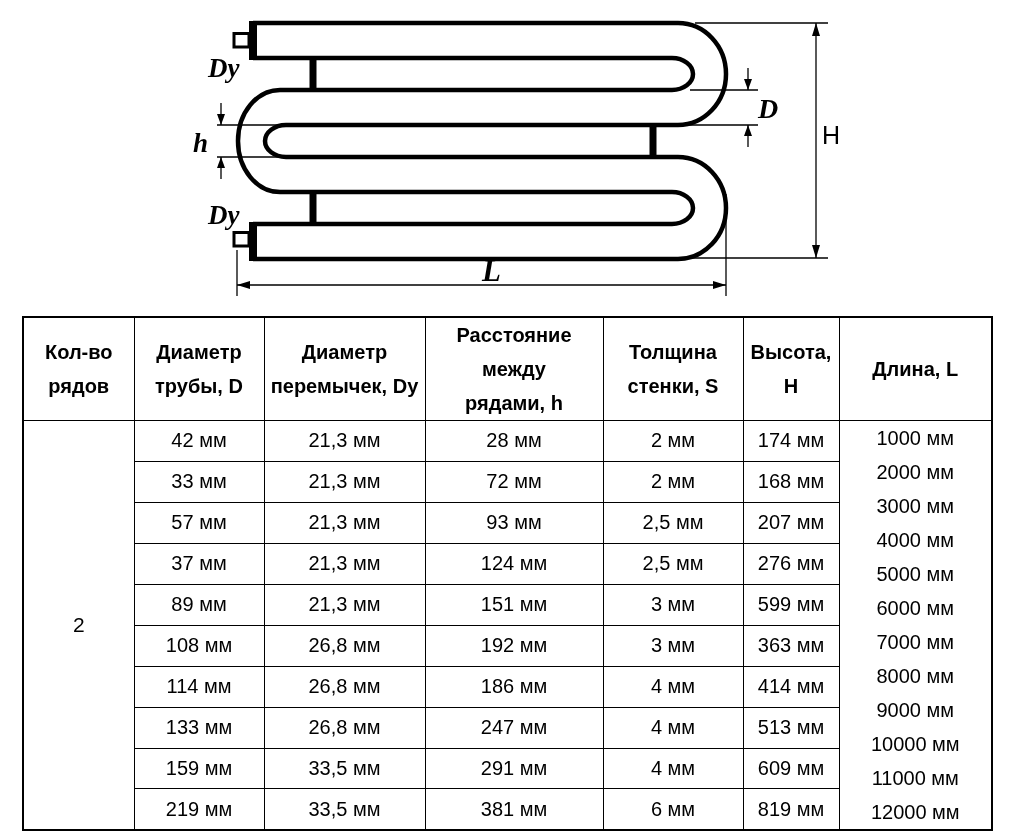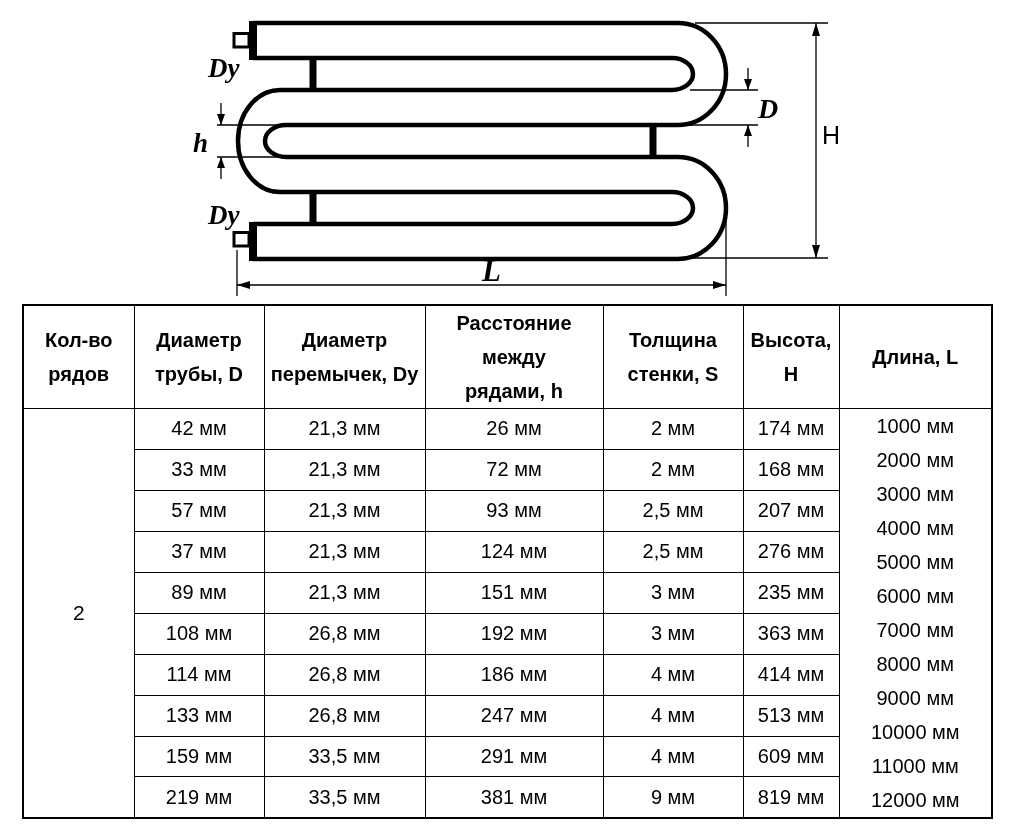--- a/index.html
+++ b/index.html
@@ -7,21 +7,21 @@
     position:relative; width:1012px; height:837px; background:#ffffff;
     font-family:"Liberation Sans", sans-serif; color:#000;
     overflow:hidden;
   }
   .diagram-svg { position:absolute; left:0; top:0; }
 
   .dim-label { font-family:"Liberation Serif", serif; font-style:italic; font-weight:bold; }
   .sans-label { font-family:"Liberation Sans", sans-serif; font-weight:400; }
 
   table.spec-table {
-    position:absolute; left:22px; top:304px;
+    position:absolute; left:22px; top:316px;
     border-collapse:collapse; table-layout:fixed;
     background:#fff;
     border:2.5px solid #000;
   }
   .spec-table th, .spec-table td {
     border:1.5px solid #000;
     text-align:center; vertical-align:middle;
     padding:0;
     font-size:20px;
     overflow:hidden;
@@ -127,21 +127,21 @@
 стенки, S</th>
         <th>Высота, H</th>
         <th>Длина, L</th>
       </tr>
     </thead>
     <tbody>
       <tr>
         <td class="rowcount-cell" rowspan="10">2</td>
         <td>42 мм</td>
         <td>21,3 мм</td>
-        <td>26 мм</td>
+        <td>28 мм</td>
         <td>2 мм</td>
         <td>174 мм</td>
         <td class="lengths-cell" rowspan="10">1000 мм
 2000 мм
 3000 мм
 4000 мм
 5000 мм
 6000 мм
 7000 мм
 8000 мм
@@ -169,21 +169,21 @@
         <td>21,3 мм</td>
         <td>124 мм</td>
         <td>2,5 мм</td>
         <td>276 мм</td>
       </tr>
       <tr>
         <td>89 мм</td>
         <td>21,3 мм</td>
         <td>151 мм</td>
         <td>3 мм</td>
-        <td>235 мм</td>
+        <td>599 мм</td>
       </tr>
       <tr>
         <td>108 мм</td>
         <td>26,8 мм</td>
         <td>192 мм</td>
         <td>3 мм</td>
         <td>363 мм</td>
       </tr>
       <tr>
         <td>114 мм</td>
@@ -203,18 +203,18 @@
         <td>159 мм</td>
         <td>33,5 мм</td>
         <td>291 мм</td>
         <td>4 мм</td>
         <td>609 мм</td>
       </tr>
       <tr>
         <td>219 мм</td>
         <td>33,5 мм</td>
         <td>381 мм</td>
-        <td>9 мм</td>
+        <td>6 мм</td>
         <td>819 мм</td>
       </tr>
     </tbody>
   </table>
 </div>
 
 </body></html>

